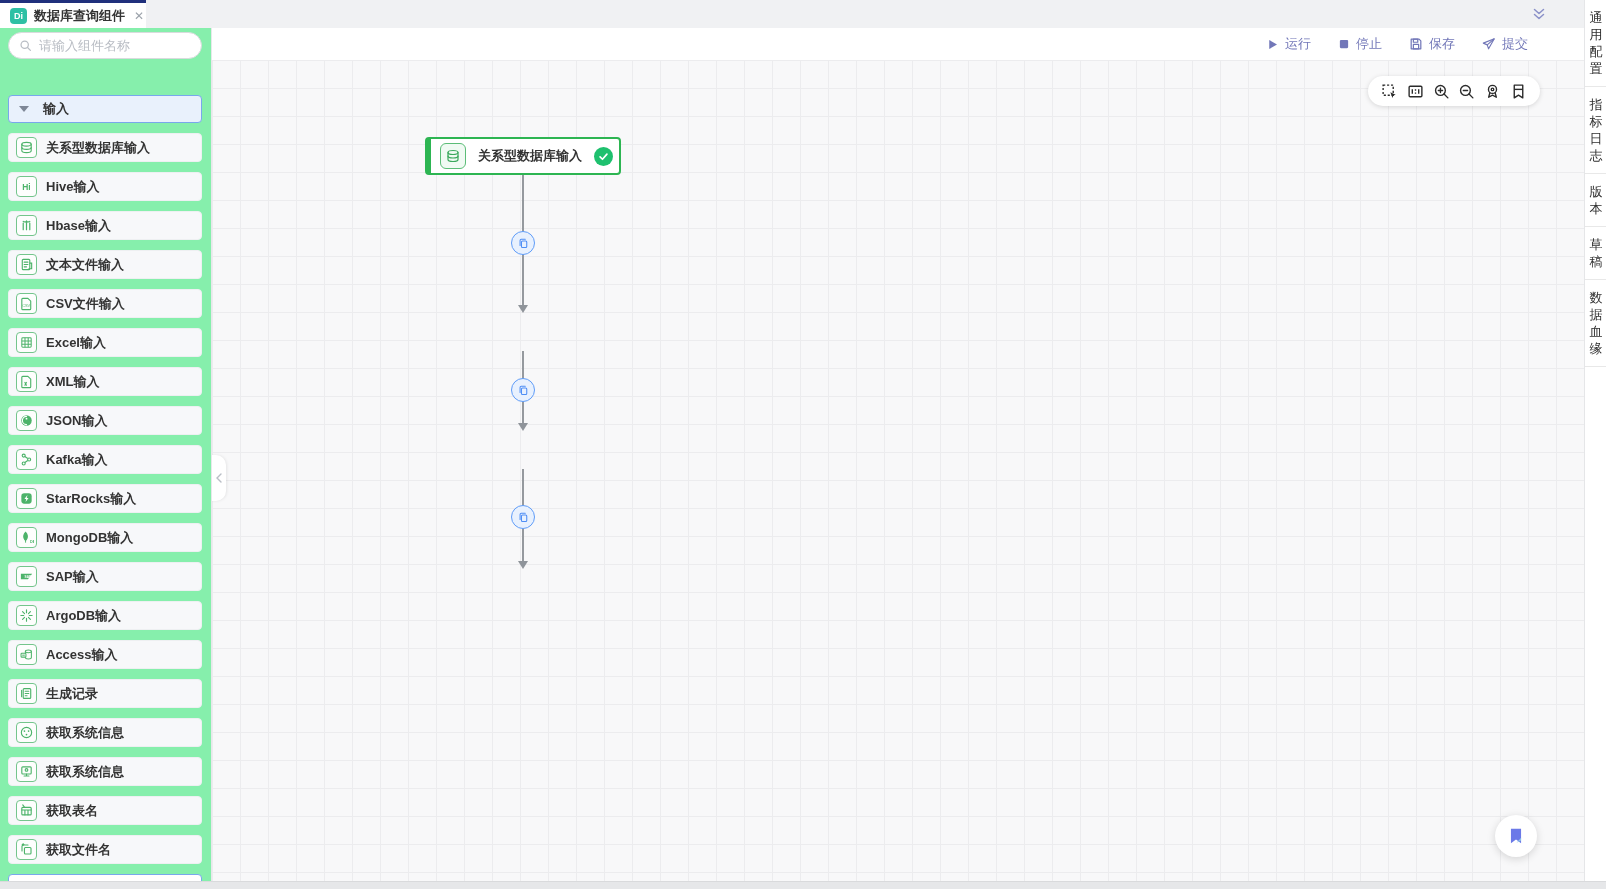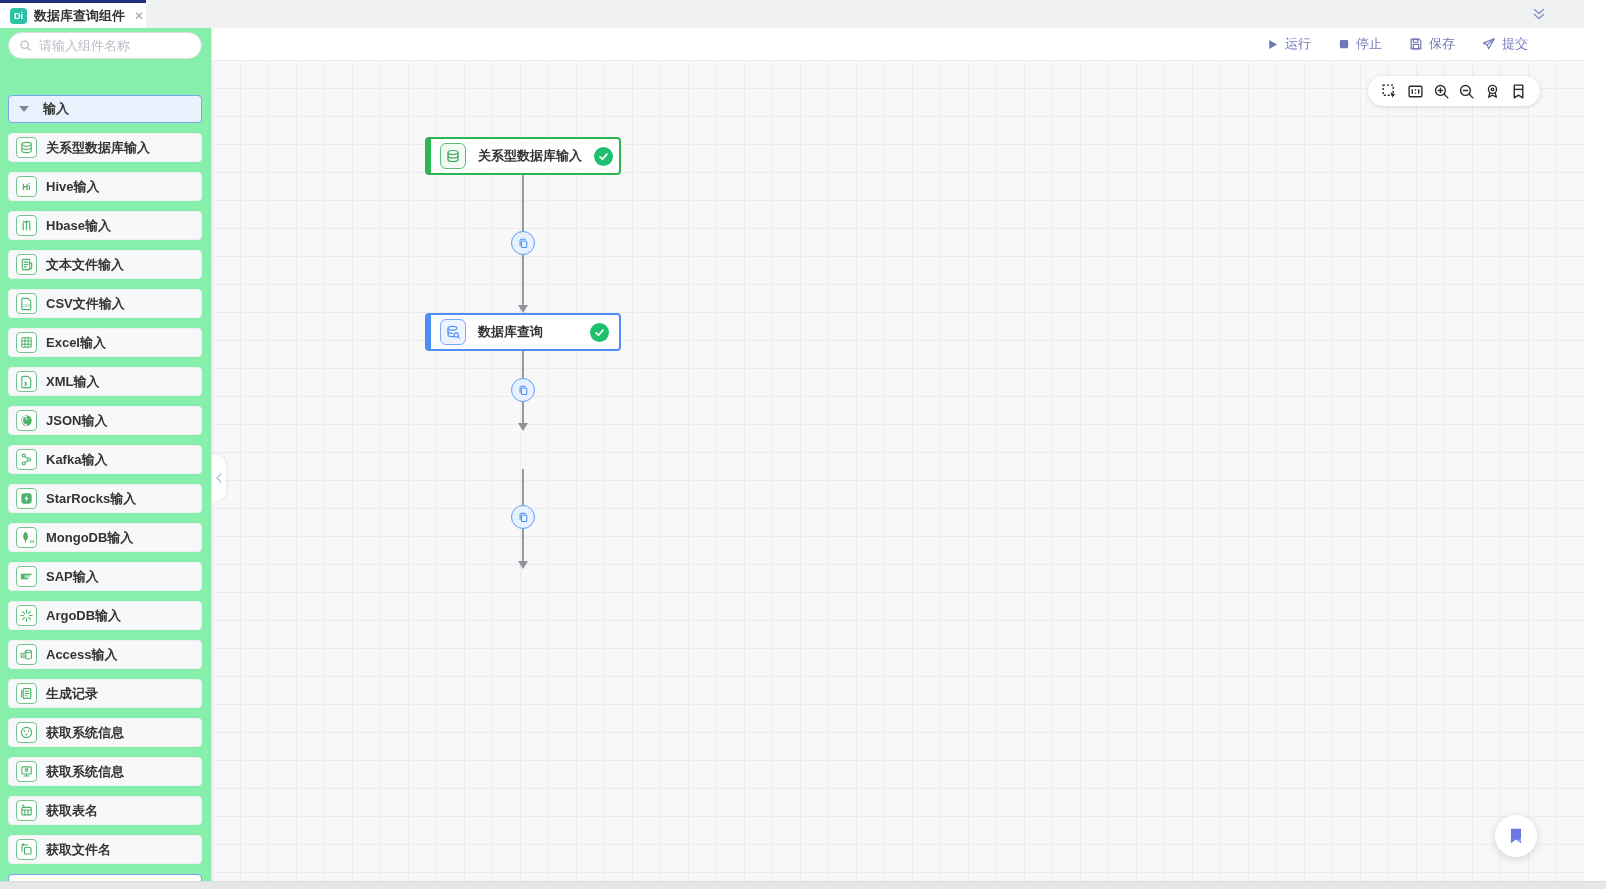--- a/index.html
+++ b/index.html
@@ -421,49 +421,39 @@
           </svg>
       </span>
       <span class="node-label">关系型数据库输入</span>
       <span class="node-check">
         <svg width="11" height="11" viewBox="0 0 16 16" fill="none" stroke="#fff" stroke-width="2.4" stroke-linecap="round" stroke-linejoin="round">
             <path d="M3 8.5l3.5 3.5L13 4.5"></path>
           </svg>
       </span>
     </div>
 
-    <div class="node" style="left:213px; top:253px; border:2px solid #4e8ef5; border-left-width:6px;">
-      <span class="node-icon" style="border-color:#7aa9f5; background:#eef4ff;">
-        <svg width="16" height="16" viewBox="0 0 16 16" fill="none" stroke="#4e8ef5" stroke-width="1.2" stroke-linecap="round">
-            <ellipse cx="7.5" cy="4.3" rx="4.5" ry="1.9"></ellipse>
-            <path d="M3 4.3v6.4c0 1 2 1.9 4.5 1.9l1-.05"></path>
-            <path d="M3 7.5c0 1 2 1.9 4.5 1.9"></path>
-            <circle cx="11.2" cy="11" r="2.1"></circle>
-            <path d="M12.8 12.6l1.4 1.4"></path>
-          </svg>
-      </span>
-      <span class="node-label">数据库查询</span>
-      <span class="node-check">
-        <svg width="11" height="11" viewBox="0 0 16 16" fill="none" stroke="#fff" stroke-width="2.4" stroke-linecap="round" stroke-linejoin="round">
-            <path d="M3 8.5l3.5 3.5L13 4.5"></path>
-          </svg>
-      </span>
-    </div>
 
 
 
     <div class="collapse-handle">
       <svg width="8" height="10" viewBox="0 0 8 10" fill="none" stroke="#b9bec6" stroke-width="1.4" stroke-linecap="round">
           <path d="M6 1L2 5l4 4"></path>
         </svg>
     </div>
 
     <div class="feedback-btn">
       <svg width="18" height="18" viewBox="0 0 16 16">
           <path d="M3.5 1.5h9v13l-4.5-3.4-4.5 3.4z" fill="#6b79e8"></path>
           <path d="M12.5 9.5l-4 4.6 4-2z" fill="#8fc6e8"></path>
         </svg>
     </div>
   </div>
 
+  <div class="right-panel">
+    <div class="rp-item">通用配置</div>
+    <div class="rp-item">指标日志</div>
+    <div class="rp-item">版本</div>
+    <div class="rp-item">草稿</div>
+    <div class="rp-item">数据血缘</div>
+  </div>
 
   <div class="bottom-strip"></div>
 </div>
 
 </body></html>

